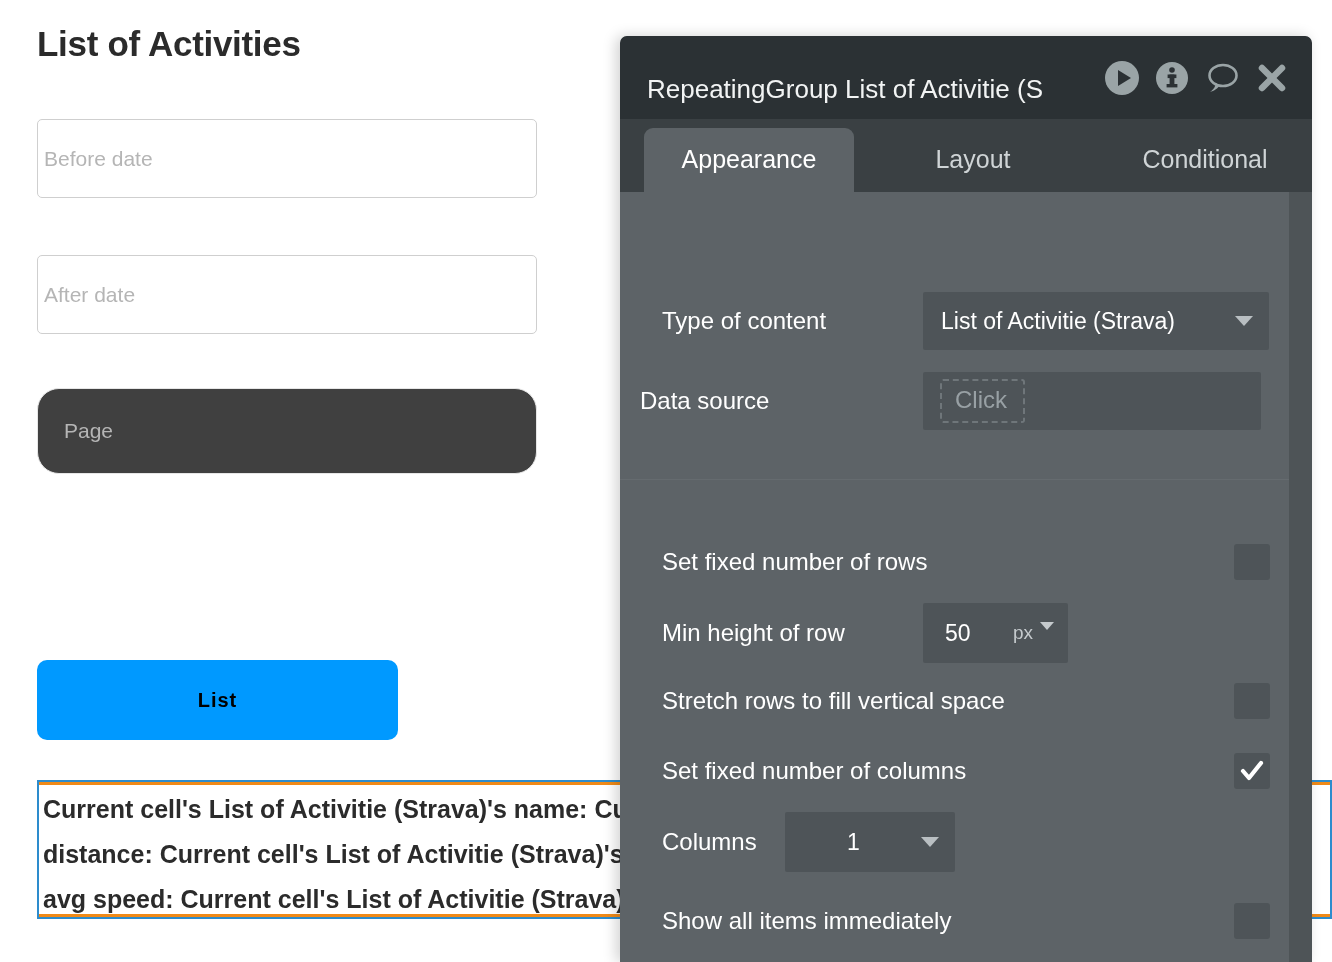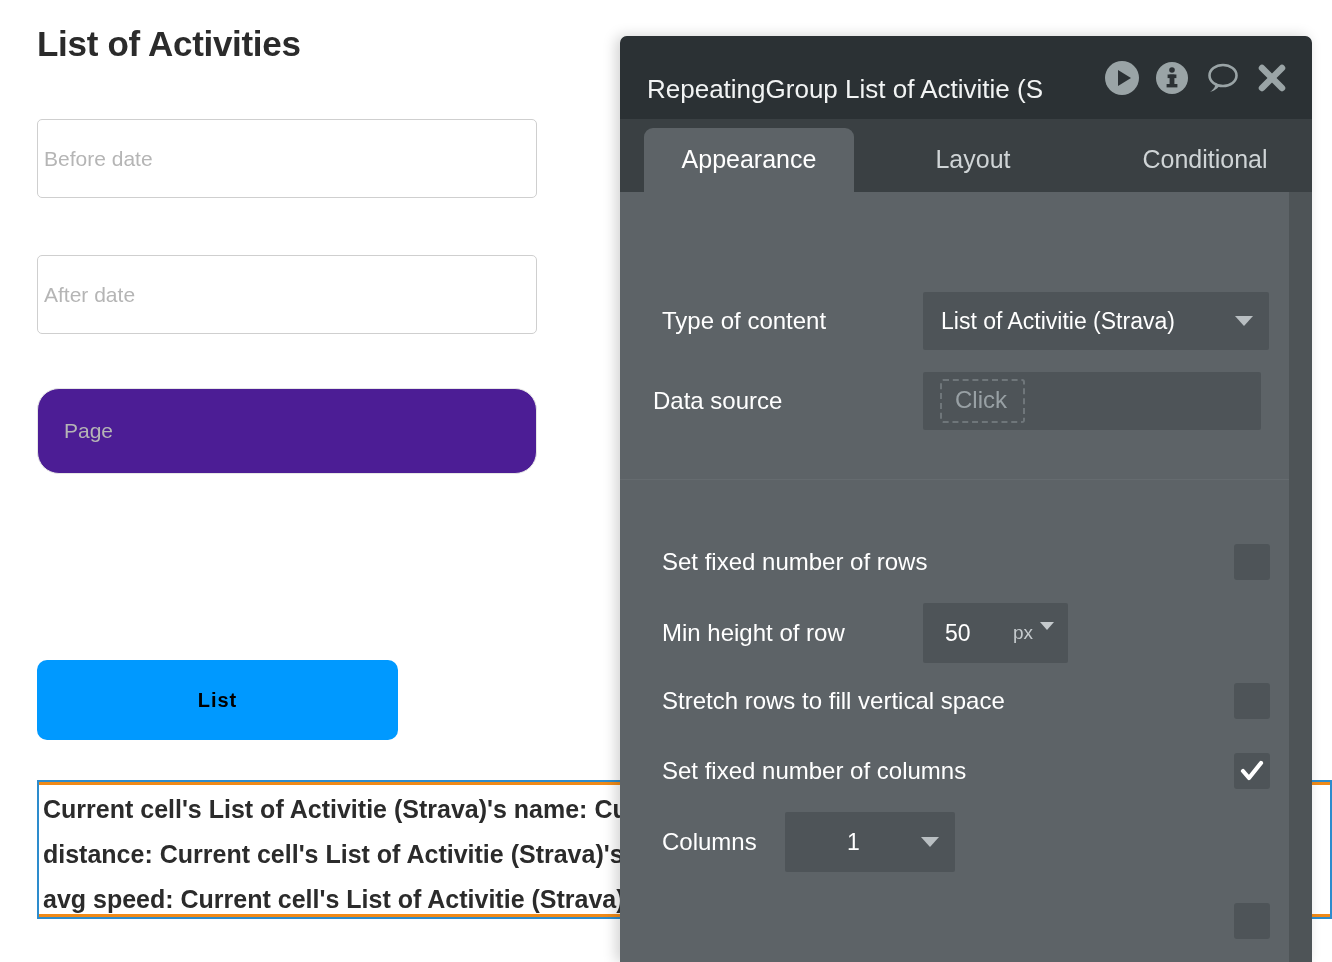--- a/index.html
+++ b/index.html
@@ -47,21 +47,21 @@
   }
   .field.sharp {
     border: 1px solid #cfcfcf;
     border-radius: 5px;
     background: #ffffff;
     height: 79px;
   }
   .field.round {
     border: 1px solid #e6e6e6;
     border-radius: 22px;
-    background: #4c1d95;
+    background: #404040;
     height: 86px;
     padding-left: 26px;
   }
   #field-before-date { top: 119px; }
   #field-after-date  { top: 255px; }
   #field-page        { top: 388px; }
   #field-per-page    { top: 524px; }
 
   #list-button {
     position: absolute;
@@ -376,21 +376,21 @@
 
     <div class="prop-row" style="top:100px; height:58px;">
       <div class="prop-label" style="margin-left:42px; width:260px;">Type of content</div>
       <div class="dropdown" style="position:absolute; left:303px; width:346px; height:58px; padding-left:18px;">
         <span>List of Activitie (Strava)</span>
         <span class="dd-caret"></span>
       </div>
     </div>
 
     <div class="prop-row" style="top:180px; height:58px;">
-      <div class="prop-label" style="margin-left:33px; width:260px;">Data source</div>
+      <div class="prop-label" style="margin-left:20px; width:260px;">Data source</div>
       <div class="click-box" style="position:absolute; left:303px; width:338px; height:58px;">
         <span class="click-inner">Click</span>
       </div>
     </div>
 
     <div class="divider" style="top:287px;"></div>
 
     <div class="prop-row" style="top:350px; height:40px;">
       <div class="prop-label" style="margin-left:42px;">Set fixed number of rows</div>
       <div class="checkbox" style="position:absolute; right:19px;"></div>
@@ -423,20 +423,21 @@
 
     <div class="prop-row" style="top:620px; height:60px;">
       <div class="prop-label" style="margin-left:42px; width:120px;">Columns</div>
       <div class="dropdown" style="position:absolute; left:165px; width:170px; height:60px; padding-left:62px;">
         <span>1</span>
         <span class="dd-caret"></span>
       </div>
     </div>
 
     <div class="prop-row" style="top:709px; height:40px;">
+      <div class="prop-label" style="margin-left:42px;">Show all items immediately</div>
       <div class="checkbox" style="position:absolute; right:19px;"></div>
     </div>
 
     <div class="prop-row" style="top:767px; height:40px;">
       
     </div>
 
   </div>
 </div>
 

